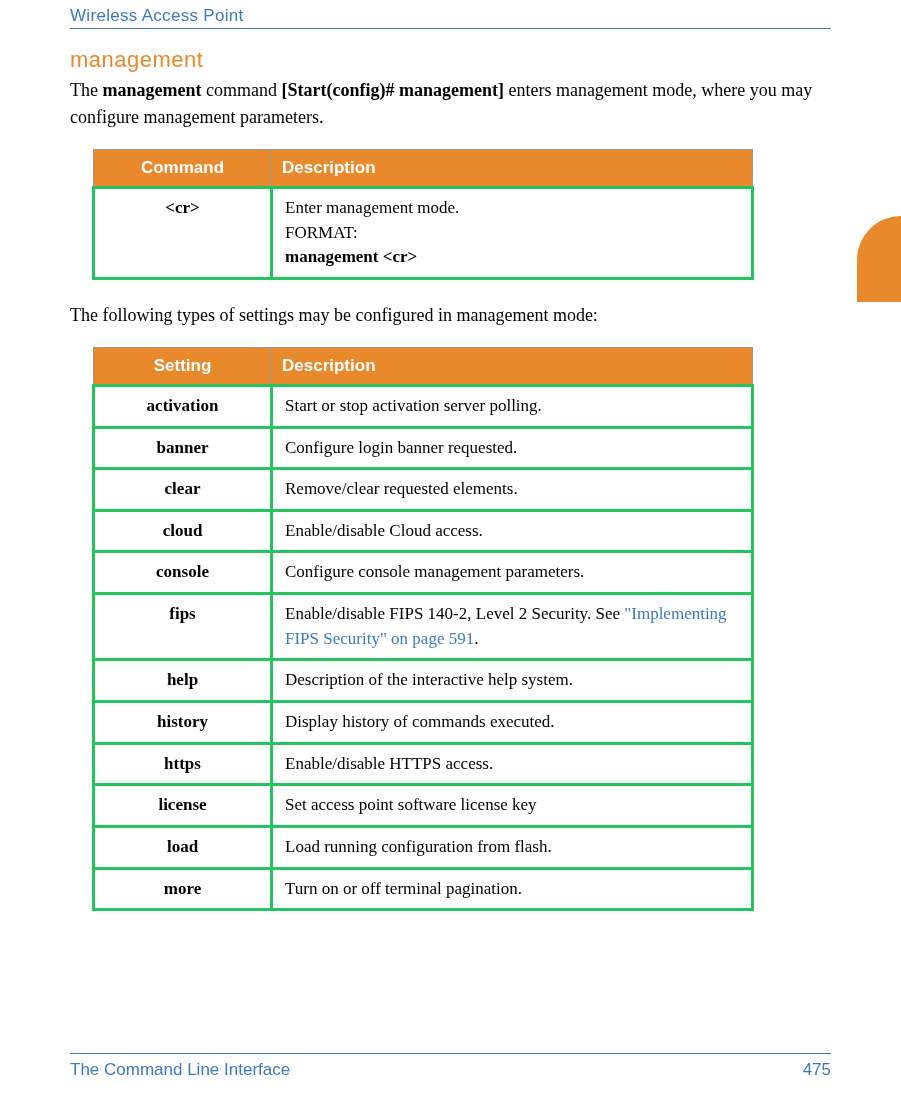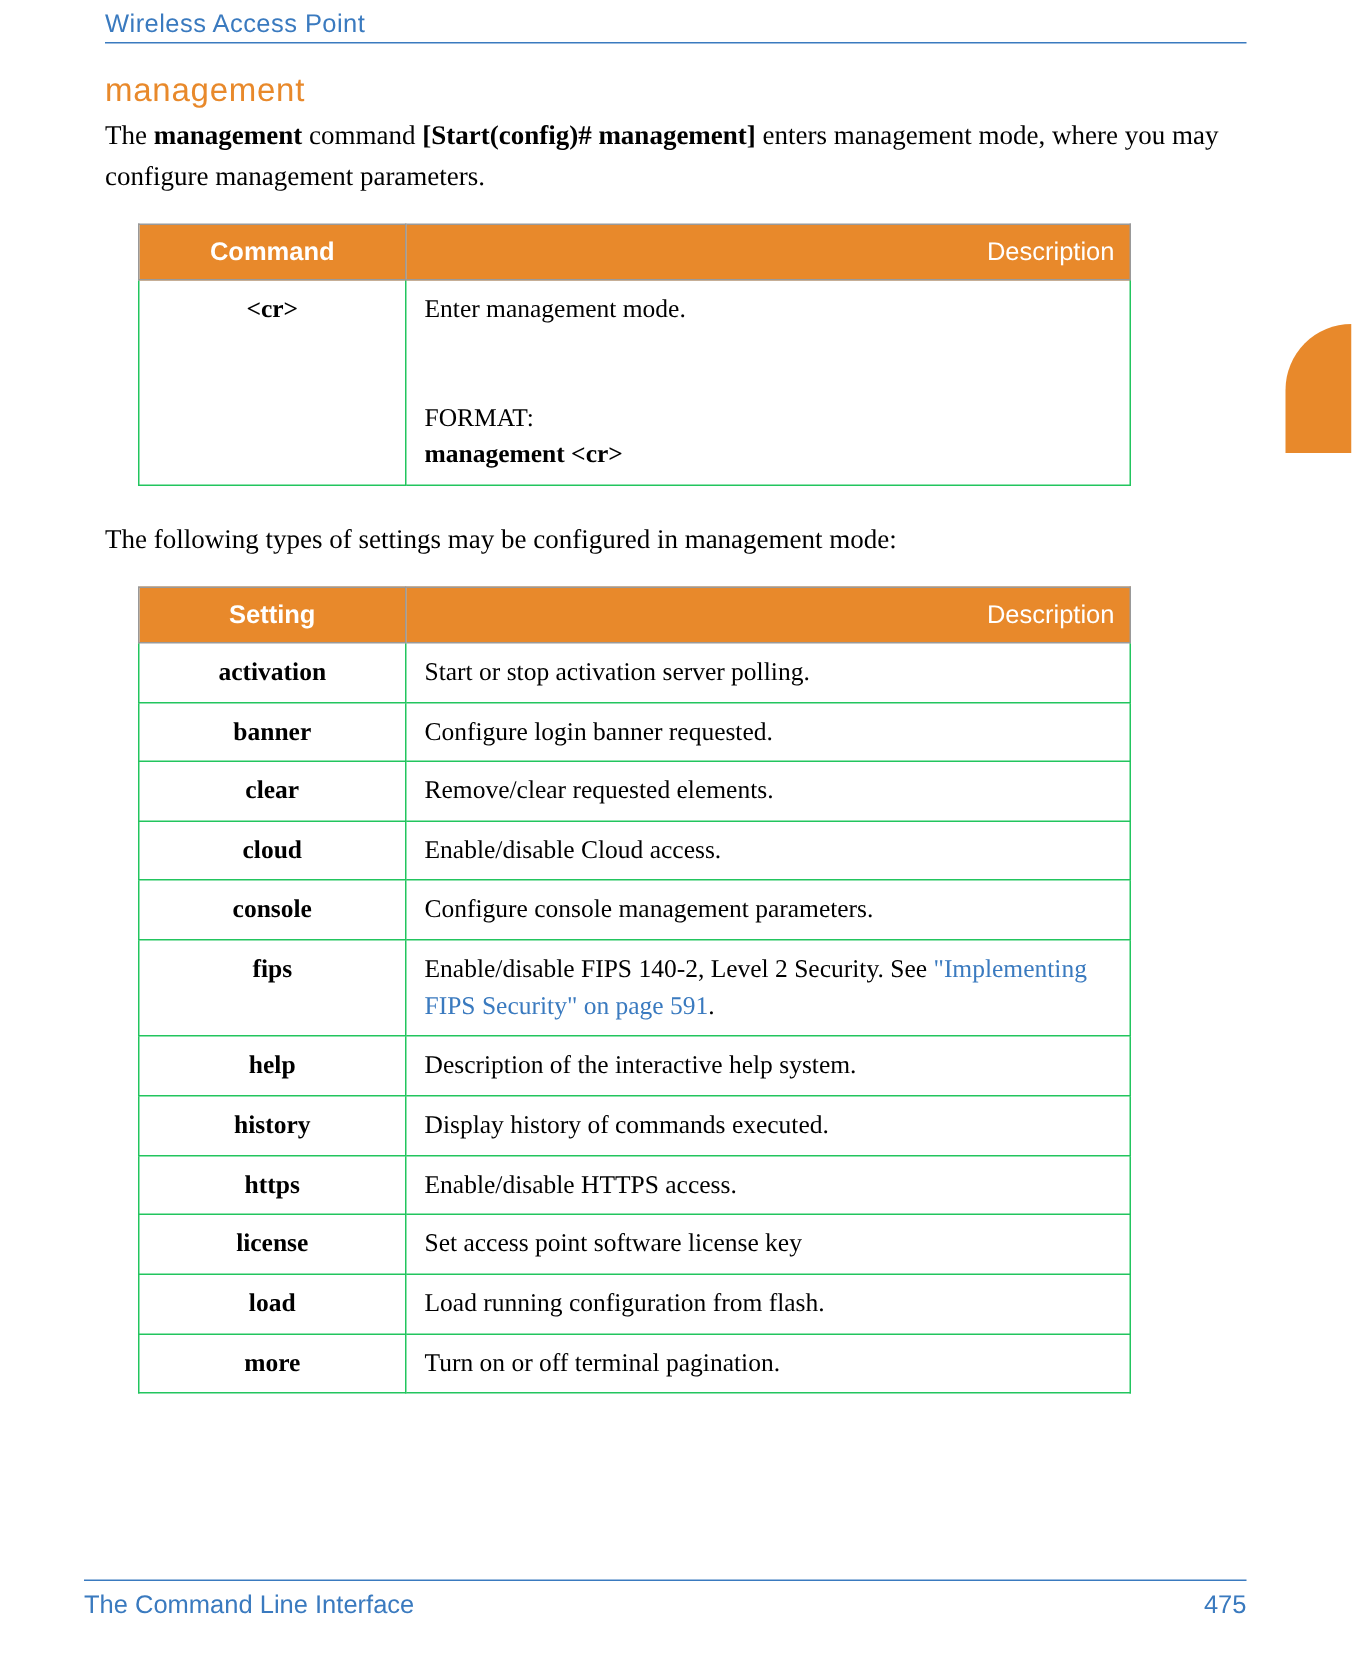--- a/index.html
+++ b/index.html
@@ -38,57 +38,57 @@
     .body-text .bold { font-weight: bold; }
     .table-wrap { margin: 0 0 22px 22px; }
     table {
       border-collapse: collapse;
       width: 662px;
     }
     th {
       background: #e8892b;
       color: #fff;
       font-family: Arial, sans-serif;
-      font-weight: normal;
+      font-weight: bold;
       font-size: 17px;
       padding: 8px 10px;
       border: 1px solid #999;
-      text-align: right;
+      text-align: left;
     }
     td {
-      border: 1px solid #22c55e;
+      border: 3px solid #22c55e;
       font-size: 17px;
       padding: 7px 12px;
       vertical-align: top;
       line-height: 1.45;
       color: #000;
     }
     .col-name {
       width: 178px;
       text-align: center;
       font-weight: bold;
     }
     .col-desc {
       text-align: left;
     }
-    .col-desc .fmt-label { display:block;margin-top:48px; }
+    .col-desc .fmt-label { display:block; }
     .col-desc .fmt-val { font-weight:bold; display:block; }
     .tab-shape {
       position: absolute;
       right: 0;
       top: 216px;
       width: 44px;
       height: 86px;
       background: #e8892b;
       border-top-left-radius: 44px;
     }
     .footer {
       position: absolute;
       bottom: 30px;
-      left: 56px;
+      left: 70px;
       right: 70px;
       border-top: 1px solid #3a7abf;
       padding-top: 6px;
       display: flex;
       justify-content: space-between;
       font-family: Arial, sans-serif;
       font-size: 17px;
       color: #3a7abf;
     }
     .link-text { color: #3a7abf; }

